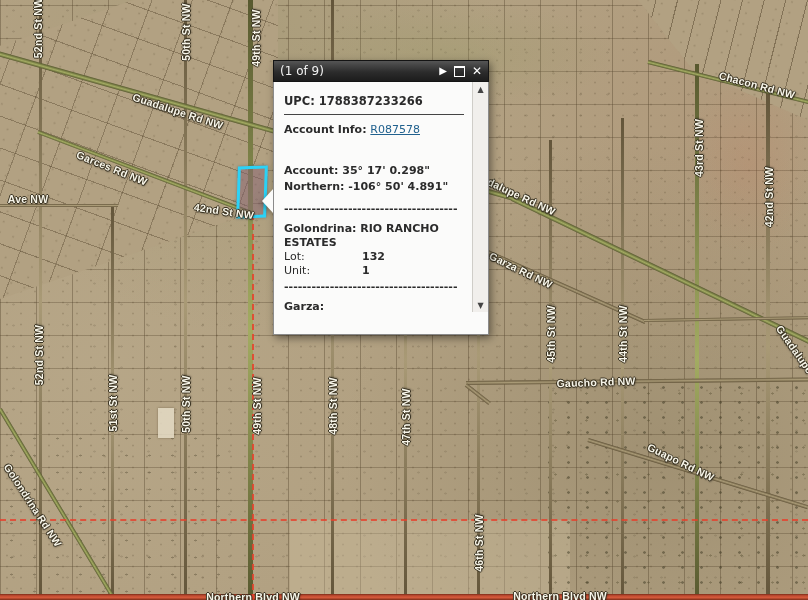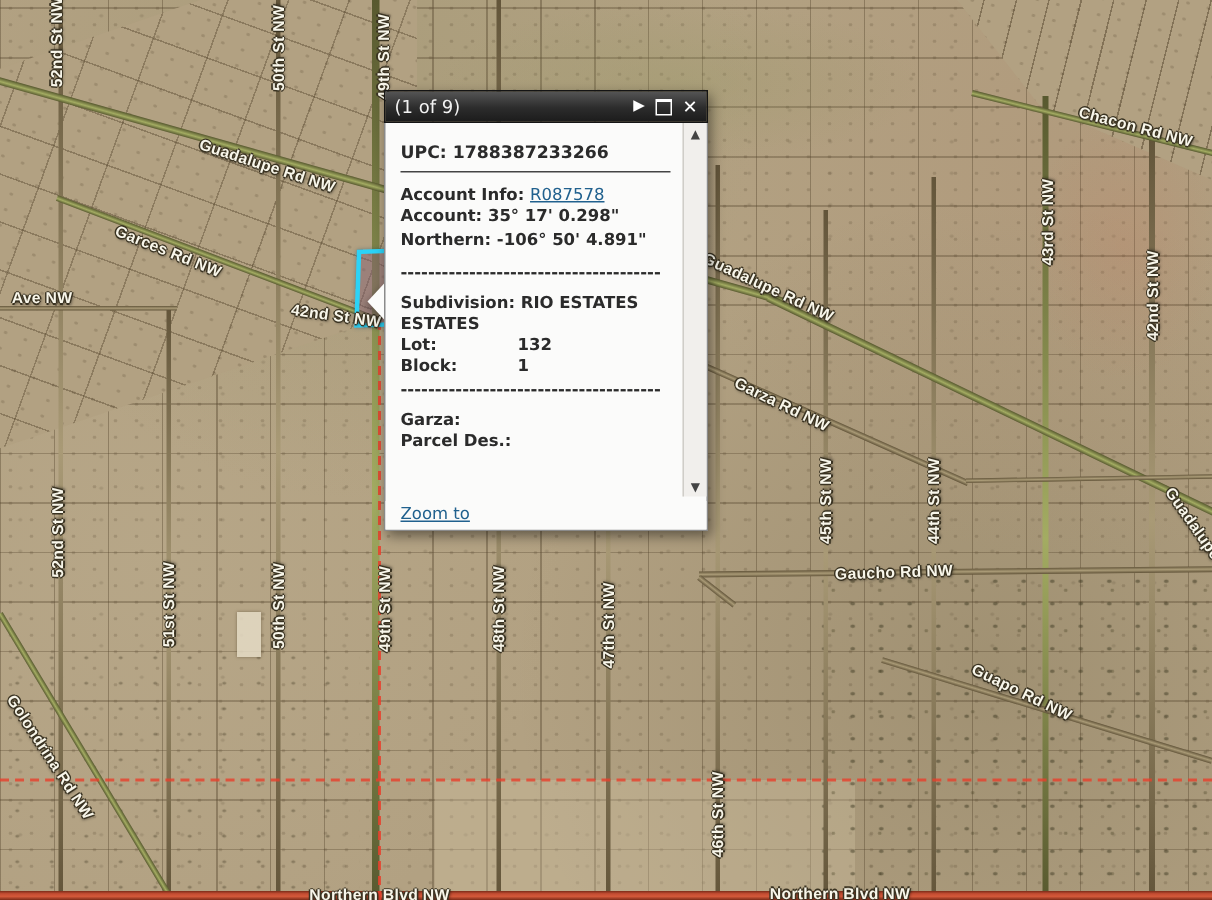--- a/index.html
+++ b/index.html
@@ -49,39 +49,39 @@
   
   .sel-parcel{position:absolute;left:237px;top:166px;width:24px;height:46px;
     border:3px solid #2bd3f7;background:rgba(128,92,112,.45);
     transform:rotate(-2deg) skewX(-4deg);box-shadow:0 0 3px rgba(0,60,90,.4);}
 
   
   .structure{position:absolute;left:158px;top:408px;width:16px;height:30px;
     background:rgba(228,218,196,.85);box-shadow:0 0 2px rgba(90,75,50,.6);}
 
   
-  .popup{position:absolute;left:256px;top:60px;width:216px;
+  .popup{position:absolute;left:273px;top:60px;width:216px;
     box-shadow:2px 3px 8px rgba(0,0,0,.45);font-family:"DejaVu Sans","Liberation Sans",sans-serif;}
   .popup-header{height:20px;background:linear-gradient(#555,#2c2c2c 55%,#1c1c1c);
     border:1px solid #141414;display:flex;align-items:center;color:#f2f2f2;
     font-size:12px;padding:0 6px;cursor:move;}
   .popup-title{flex:1;}
   .hicon{color:#fff;font-size:10px;margin-left:7px;cursor:pointer;line-height:1;}
   .hicon-max{width:9px;height:8px;border:1px solid #fff;border-top:2px solid #fff;display:inline-block;margin-left:7px;}
   .popup-bodywrap{position:relative;background:#fbfbfa;border:1px solid #8a8a8a;border-top:none;}
   .popup-scroll{height:244px;overflow:hidden;padding:8px 24px 0 10px;
     color:#2b2b2b;font-size:11px;line-height:14px;}
   .popup-scroll b{font-weight:bold;}
   .pline{margin:0 0 2px 0;}
   .upc{font-size:11.5px;font-weight:bold;margin:4px 0 6px;}
   .hr{border-top:1px solid #444;margin:4px 0 8px;width:100%;}
-  .acct{margin-bottom:0;}
+  .acct{margin-bottom:27px;}
   .dashes{font-weight:bold;letter-spacing:0;margin:8px 0 6px;white-space:nowrap;overflow:hidden;}
   .kv{display:flex;}
-  .kv .k{width:78px;font-weight:bold;}
+  .kv .k{width:78px;font-weight:normal;}
   .kv .v{font-weight:bold;}
   .subhead{font-weight:bold;}
   a.plink{color:#21618e;text-decoration:underline;cursor:pointer;}
   .popup-footer{padding:2px 10px 4px;background:#fbfbfa;font-size:11px;}
   
   .sbar{position:absolute;top:0;right:0;width:15px;bottom:22px;
     background:#f1efec;border-left:1px solid #cfcdc8;}
   .sbtn{position:absolute;left:0;width:15px;height:14px;display:flex;align-items:center;
     justify-content:center;font-size:8px;color:#444;cursor:pointer;}
   .sbtn.up{top:0;}  .sbtn.down{bottom:0;}
@@ -185,37 +185,33 @@
       <span class="hicon" style="font-size:12px;">✕</span>
     </div>
     <div class="popup-bodywrap">
       <div class="popup-scroll">
         <div class="upc">UPC: 1788387233266</div>
         <div class="hr"></div>
         <div class="pline acct"><b>Account Info: </b><a class="plink">R087578</a></div>
         <div class="pline"><b>Account: </b><b>35° 17' 0.298"</b></div>
         <div class="pline"><b>Northern: </b><b>-106° 50' 4.891"</b></div>
         <div class="dashes">--------------------------------------</div>
-        <div class="subhead">Subdivision: RIO ESTATES ESTATES</div>
+        <div class="subhead">Golondrina: RIO RANCHO ESTATES</div>
         <div class="kv">
             <span class="k">Lot:</span>
             <span class="v">132</span>
           </div>
         <div class="kv">
-            <span class="k">Block:</span>
+            <span class="k">Unit:</span>
             <span class="v">1</span>
           </div>
         <div class="dashes" style="margin-top:2px;">--------------------------------------</div>
         <div class="subhead">Garza:</div>
-        <div class="subhead">Parcel Des.:</div>
 
       </div>
       <div class="sbar">
         <div class="sbtn up">▲</div>
         <div class="sbtn down">▼</div>
       </div>
-      <div class="popup-footer">
-        <a class="plink">Zoom to</a>
-      </div>
     </div>
   </div>
 
 </div>
 
 </body></html>

